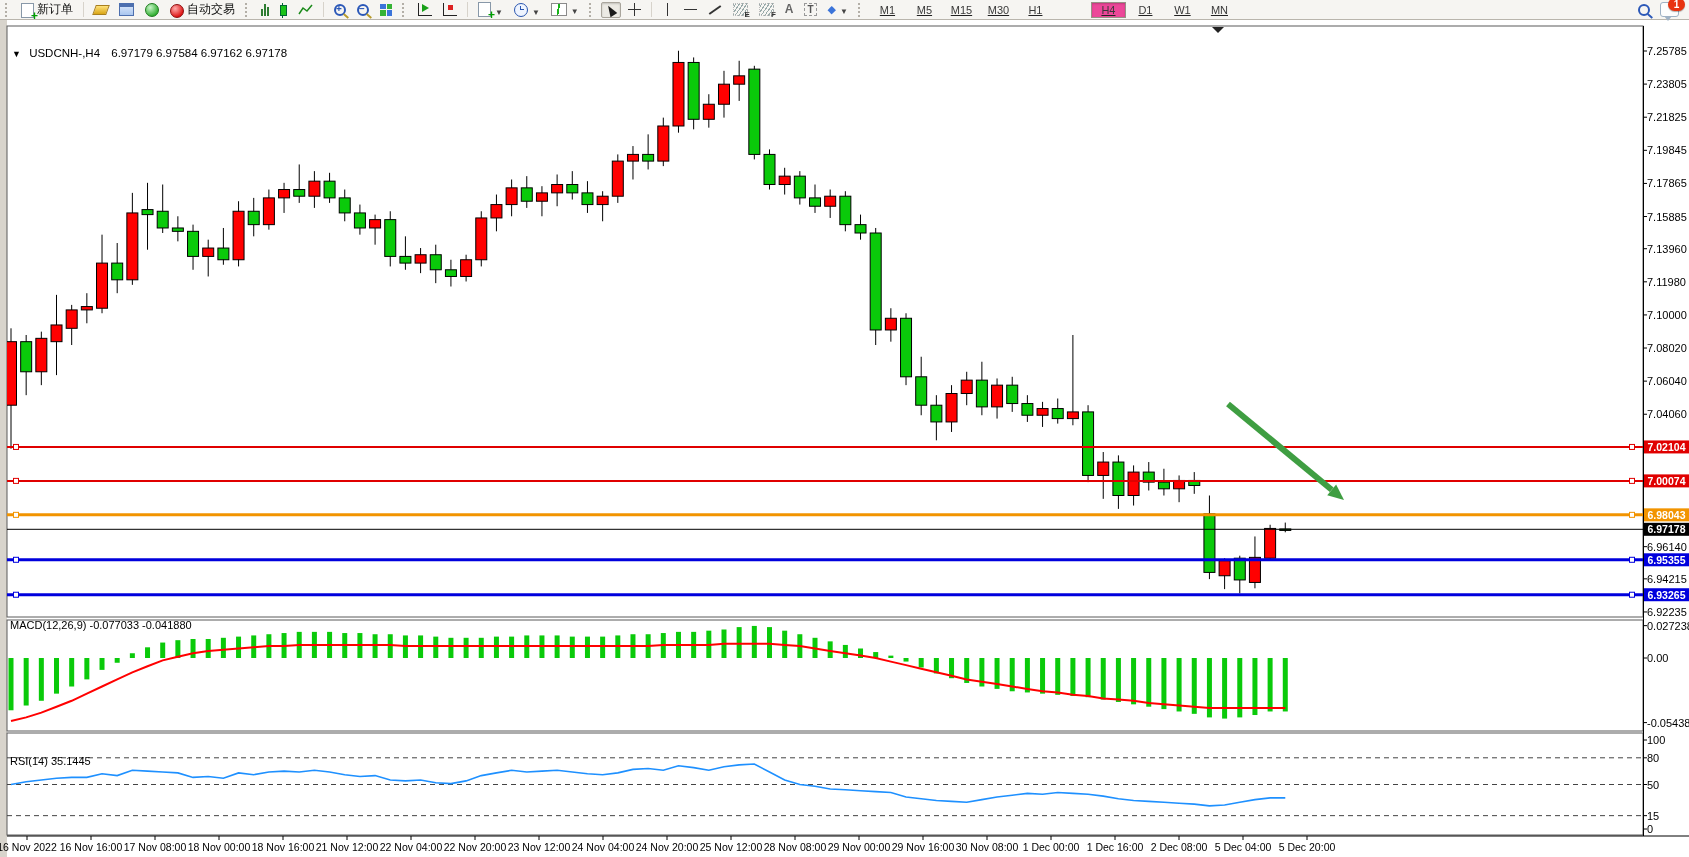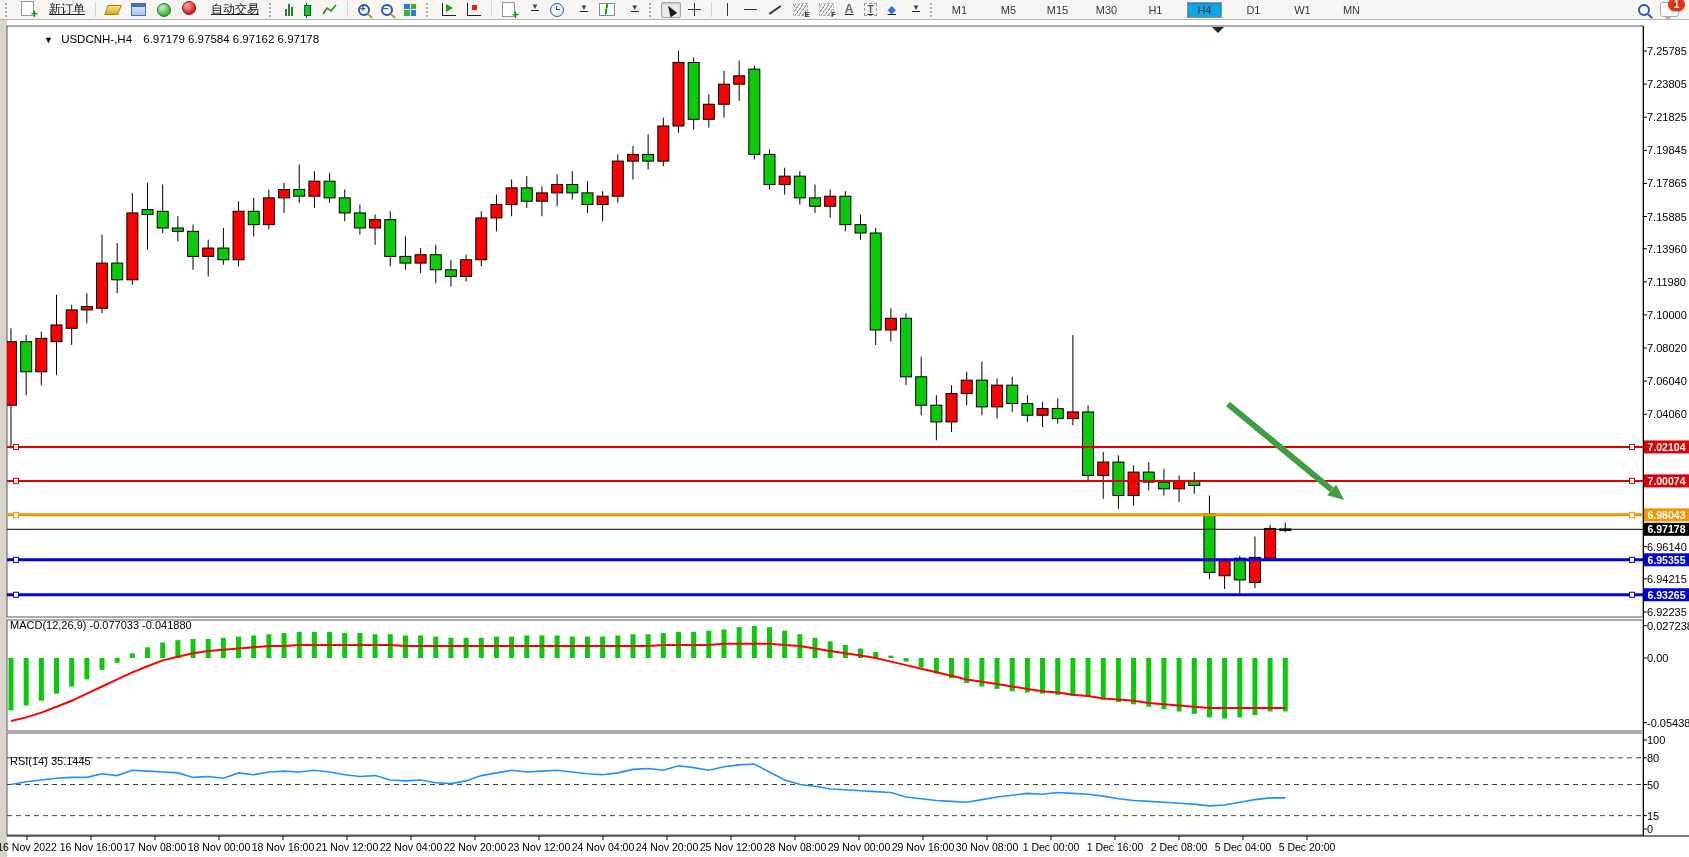--- a/index.html
+++ b/index.html
@@ -2,25 +2,25 @@
 <html><head>
 <meta charset="utf-8">
 <style>
   html,body{margin:0;padding:0;background:#fff;width:1689px;height:857px;overflow:hidden;
     font-family:"Liberation Sans","DejaVu Sans",sans-serif;}
   .toolbar{position:absolute;left:0;top:0;width:1689px;height:20px;background:#f6f5f2;
     border-bottom:1px solid #b9b5ad;display:flex;align-items:center;gap:3px;padding-left:2px;
     box-sizing:border-box;z-index:5;font-size:12px;color:#222;}
   .grip{width:4px;height:14px;border-left:2px dotted #b3afa7;margin:0 3px;}
   .sep{width:1px;height:15px;background:#d7d3cb;margin:0 3px;}
-  .tbtn{display:flex;align-items:flex-start;gap:15px;padding:1px 3px;border:1px solid transparent;border-radius:2px;text-decoration:underline;}
+  .tbtn{display:flex;align-items:flex-end;gap:3px;padding:1px 3px;border:1px solid transparent;border-radius:2px;}
   .tbtn.pressed{background:#eceae4;border:1px solid #a9a59c;box-shadow:inset 0 1px 2px rgba(0,0,0,.18);}
   .caret{font-size:8px;color:#444;margin-left:1px;}
   .tf{min-width:27px;text-align:center;font-size:11px;color:#3a3a3a;padding:1px 3px;border:1px solid transparent;}
-  .tf.active{background:#0ea5e9;border:1px solid #979286;box-shadow:inset 0 1px 2px rgba(0,0,0,.2);}
+  .tf.active{background:#ec4899;border:1px solid #979286;box-shadow:inset 0 1px 2px rgba(0,0,0,.2);margin-left:36px;}
   .right-cluster{margin-left:auto;display:flex;align-items:center;gap:10px;margin-right:10px;}
   
   .ic{display:inline-block;position:relative;}
   .ic-doc{width:11px;height:13px;background:#fff;border:1px solid #8898a8;}
   .ic-doc::after{content:"+";position:absolute;right:-5px;bottom:-6px;color:#00a000;font-weight:bold;font-size:12px;}
   .ic-gold{width:12px;height:8px;background:linear-gradient(#ffe27a,#d9a516);border:1px solid #a87f1e;transform:skewX(-20deg);}
   .ic-win{width:13px;height:11px;border:1px solid #4d6fae;background:linear-gradient(#dfeafb,#a9c6ef);}
   .ic-win::before{content:"";position:absolute;left:0;right:0;top:0;height:3px;background:#4d6fae;}
   .ic-globe{width:12px;height:12px;border-radius:50%;border:1px solid #1d7a1d;background:radial-gradient(circle at 35% 30%,#c9f5c9,#2fae2f 75%);}
   .ic-auto{width:12px;height:12px;border-radius:50%;border:1px solid #8d0f0f;background:radial-gradient(circle at 35% 30%,#ffabab,#dd1111 75%);}
@@ -60,21 +60,21 @@
   .ic-search{width:8px;height:8px;border:2px solid #2b58b8;border-radius:50%;}
   .ic-search::after{content:"";position:absolute;width:6px;height:2px;background:#2b58b8;right:-5px;bottom:-3px;transform:rotate(40deg);}
   .ic-bubble{width:17px;height:13px;border:1.5px solid #9fb2c5;border-radius:3px;background:#fdfdfd;}
   .ic-bubble::after{content:"";position:absolute;left:3px;bottom:-5px;width:0;height:0;
     border-left:4px solid transparent;border-right:4px solid transparent;border-top:5px solid #9fb2c5;}
   .badge{position:absolute;right:-7px;top:-5px;min-width:13px;height:13px;border-radius:8px;background:#e83310;
     color:#fff;font-size:10px;font-weight:bold;text-align:center;line-height:13px;padding:0 2px;box-shadow:0 1px 1px rgba(0,0,0,.3);}
   .cn{font-size:12px;color:#111;}
   
   #chart-svg{position:absolute;left:0;top:0;z-index:1;}
-  .chart-title{position:absolute;left:12px;top:33px;z-index:3;font-size:11.5px;color:#000;margin-left:32px;}
+  .chart-title{position:absolute;left:12px;top:47px;z-index:3;font-size:11.5px;color:#000;}
   .chart-title .tri{font-size:9px;margin-right:5px;}
   .ind-label{position:absolute;left:10px;z-index:3;font-size:11px;color:#000;}
 </style>
 </head>
 <body>
 
 <div class="toolbar">
   <span class="grip"></span>
   <span class="tbtn">
     <span class="ic ic-doc"></span>
@@ -180,21 +180,21 @@
       <span class="ic ic-A">A</span>
     </span>
   <span class="tbtn">
       <span class="ic ic-T">T</span>
     </span>
   <span class="tbtn">
       <span class="ic ic-diamond">◆</span>
       <span class="caret">▼</span>
     </span>
   <span class="grip"></span>
-  <span id="tf-bar" style="display:flex;align-items:center;gap:14px;">
+  <span id="tf-bar" style="display:flex;align-items:center;gap:2px;text-decoration:underline;">
       <span class="tf">M1</span>
       <span class="tf">M5</span>
       <span class="tf">M15</span>
       <span class="tf">M30</span>
       <span class="tf">H1</span>
       <span class="tf active">H4</span>
       <span class="tf">D1</span>
       <span class="tf">W1</span>
       <span class="tf">MN</span>
     </span>

